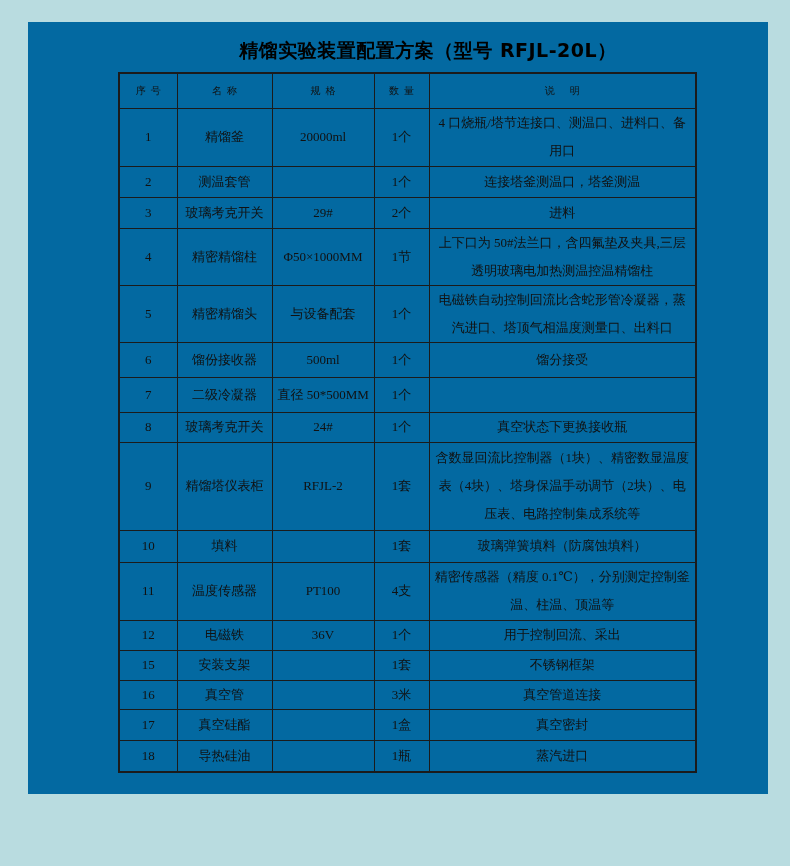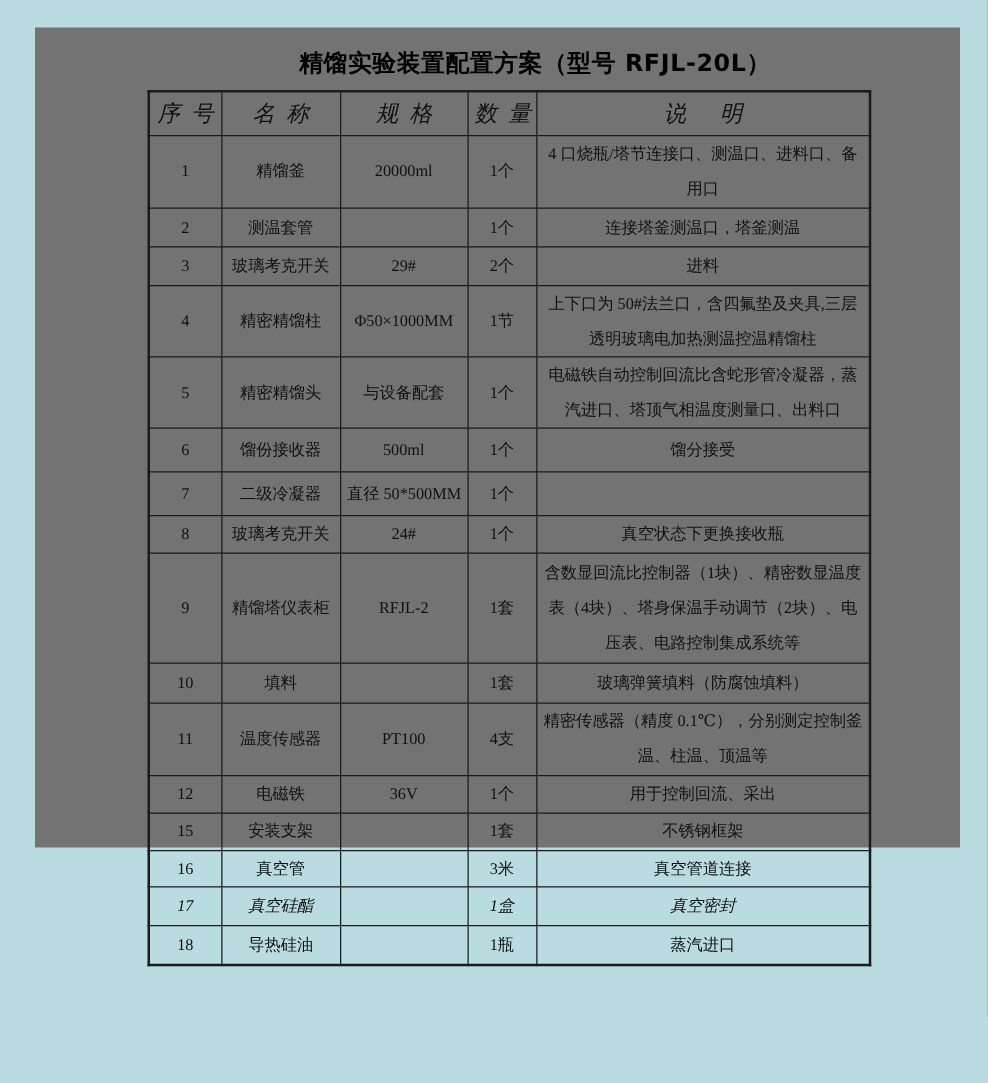--- a/index.html
+++ b/index.html
@@ -8,22 +8,22 @@
     width: 790px;
     height: 866px;
     background: #b9dce0;
     font-family: "Liberation Serif", "DejaVu Serif", serif;
   }
   .page {
     position: absolute;
     left: 28px;
     top: 22px;
     width: 740px;
-    height: 656px;
-    background: #737373;
+    height: 772px;
+    background: #0369a1;
   }
   .title {
     margin: 0;
     padding-top: 16px;
     width: 660px;
     margin-left: 70px;
     text-align: center;
     font-family: "DejaVu Sans", "Liberation Sans", sans-serif;
     font-weight: bold;
     font-size: 19px;
@@ -46,23 +46,22 @@
     vertical-align: middle;
     font-size: 13px;
     line-height: 28px;
     color: #111;
     padding: 0 5px;
     overflow: hidden;
   }
   table.cfg thead tr { height: 35px; }
   table.cfg th {
     font-weight: normal;
-    font-size: 18px;
+    font-size: 10px;
     white-space: pre;
-    font-style: italic;
   }
   td.no-cell, td.qty-cell { white-space: nowrap; }
   td.name-cell, td.spec-cell { white-space: nowrap; }
   td.desc { line-height: 28px; }
   td.desc.left { text-align: center; }
 </style>
 </head>
 <body>
 
 <div class="page">
@@ -177,21 +176,21 @@
           <td class="qty-cell">1套</td>
           <td class="desc">不锈钢框架</td>
         </tr>
         <tr style="height: 28px;">
           <td class="no-cell">16</td>
           <td class="name-cell">真空管</td>
           <td class="spec-cell"></td>
           <td class="qty-cell">3米</td>
           <td class="desc">真空管道连接</td>
         </tr>
-        <tr style="height: 31px; font-style: italic;">
+        <tr style="height: 31px;">
           <td class="no-cell">17</td>
           <td class="name-cell">真空硅酯</td>
           <td class="spec-cell"></td>
           <td class="qty-cell">1盒</td>
           <td class="desc">真空密封</td>
         </tr>
         <tr style="height: 32px; margin-left: 26px;">
           <td class="no-cell">18</td>
           <td class="name-cell">导热硅油</td>
           <td class="spec-cell"></td>

